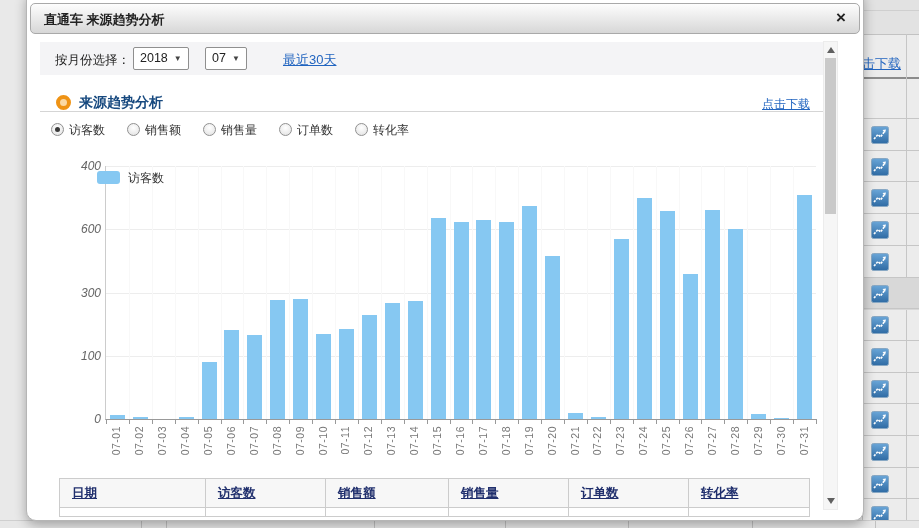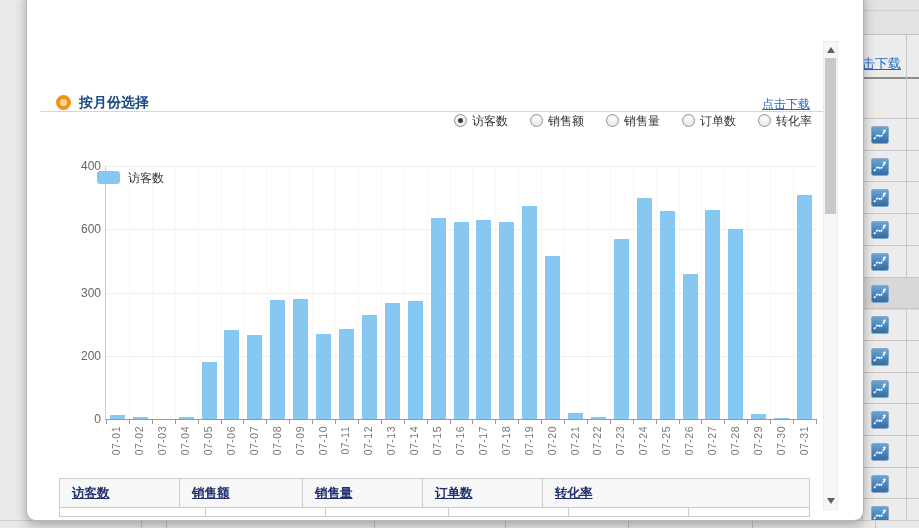--- a/index.html
+++ b/index.html
@@ -42,28 +42,28 @@
   .sel-year{left:93px;}
   .sel-month{left:165px;}
   .quick-link{position:absolute;left:243px;top:9px;font-size:13px;color:#2265c0;
     text-decoration:underline;cursor:pointer;}
   .dot{position:absolute;left:29px;top:104px;width:7px;height:7px;border:4px solid #ef9315;
     background:#fbd9a4;border-radius:50%;}
   .section-title{position:absolute;left:52px;top:103px;font-size:14px;font-weight:bold;color:#17497f;}
   .dl-link{position:absolute;right:53px;top:105px;font-size:12px;color:#2265c0;
     text-decoration:underline;cursor:pointer;}
   .divider{position:absolute;left:13px;right:40px;top:120px;border-top:1px solid #d5d5d5;}
-  .radio-row{position:absolute;left:13px;top:120px;width:783px;height:18px;text-align:right;}
+  .radio-row{position:absolute;left:13px;top:129px;width:783px;height:18px;text-align:left;}
   .metric{display:inline-block;margin:0 11px;font-size:12px;color:#333;cursor:pointer;}
   .rb{display:inline-block;width:11px;height:11px;border:1px solid #919191;border-radius:50%;
     background:radial-gradient(circle at 50% 35%,#fff,#e0e0e0);vertical-align:-2px;margin-right:5px;}
   .rb.on::after{content:"";display:block;width:5px;height:5px;margin:3px;border-radius:50%;background:#3a3a3a;}
   
   .ylabels{position:absolute;left:38px;top:175px;width:36px;height:253px;}
-  .ylabels span{position:absolute;right:0;font-size:12px;color:#666;text-align:right;}
+  .ylabels span{position:absolute;right:0;font-size:12px;color:#666;text-align:right;font-style:italic;}
   .chart{position:absolute;left:78px;top:175px;width:710px;height:253px;
     border-left:1px solid #ccc;border-bottom:1px solid #999;}
   .gridline{position:absolute;left:0;right:0;border-top:1px solid #ededed;}
   .vline{position:absolute;top:0;bottom:0;border-left:1px solid #f8f8f8;}
   .bar{position:absolute;bottom:0;width:15px;}
   .tick{position:absolute;top:100%;width:1px;height:5px;background:#999;}
   .xlabel{position:absolute;top:100%;margin-top:7px;writing-mode:vertical-rl;
     transform:rotate(180deg);font-size:10.5px;color:#777;letter-spacing:.5px;white-space:nowrap;}
   .legend{position:absolute;left:70px;top:177px;height:14px;}
   .legend .swatch{display:inline-block;width:23px;height:13px;border-radius:3px;vertical-align:-2px;}
@@ -204,32 +204,46 @@
     <i style="left: 141px;"></i>
     <i style="left: 166px;"></i>
     <i style="left: 374px;"></i>
     <i style="left: 505px;"></i>
     <i style="left: 628px;"></i>
     <i style="left: 752px;"></i>
     <i style="left: 875px;"></i>
   </div>
 
 <div class="modal">
-
+  <div class="titlebar">
+    <span class="title">直通车 来源趋势分析</span>
+    <span class="close">×</span>
+  </div>
+
+  <div class="filterbar">
+    <span class="flabel">按月份选择：</span>
+    <span class="select sel-year">
+      <span>2018</span><span class="caret">▼</span>
+    </span>
+    <span class="select sel-month">
+      <span>07</span><span class="caret">▼</span>
+    </span>
+    <a class="quick-link">最近30天</a>
+  </div>
 
   <span class="dot"></span>
-  <span class="section-title">按月份选择</span>
+  <span class="section-title">来源趋势分析</span>
   <a class="dl-link">点击下载</a>
   <div class="divider"></div>
 
   <div class="radio-row"><div class="metric" style="display: inline-block;"><span class="rb on"></span><span>访客数</span></div><div class="metric" style="display: inline-block;"><span class="rb"></span><span>销售额</span></div><div class="metric" style="display: inline-block;"><span class="rb"></span><span>销售量</span></div><div class="metric" style="display: inline-block;"><span class="rb"></span><span>订单数</span></div><div class="metric" style="display: inline-block;"><span class="rb"></span><span>转化率</span></div></div>
 
   <div class="ylabels">
       <span style="top: 246px;">0</span>
-      <span style="top: 182.75px;">200</span>
+      <span style="top: 182.75px;">100</span>
       <span style="top: 119.5px;">300</span>
       <span style="top: 56.25px;">600</span>
       <span style="top: -7px;">400</span>
     </div>
   <div class="chart">
       <div class="gridline" style="top: 189.75px;"></div>
       <div class="gridline" style="top: 126.5px;"></div>
       <div class="gridline" style="top: 63.25px;"></div>
       <div class="gridline" style="top: 0px;"></div>
       <div class="vline" style="left: 22.9032px;"></div>
@@ -355,20 +369,21 @@
       <div class="tick" style="left: 687.097px;"></div>
       <div class="xlabel" style="left: 691.548px;">07-31</div>
       <div class="tick" style="left: 710px;"></div>
     </div>
   <div class="legend">
     <span class="swatch" style="background: rgb(134, 200, 242);"></span><span class="ltext">访客数</span>
   </div>
 
   <div class="dtable">
     <div class="dt-head">
+        <div class="dt-cell" style="width: 146px;"><a>日期</a></div>
         <div class="dt-cell" style="width: 120px;"><a>访客数</a></div>
         <div class="dt-cell" style="width: 123px;"><a>销售额</a></div>
         <div class="dt-cell" style="width: 120px;"><a>销售量</a></div>
         <div class="dt-cell" style="width: 120px;"><a>订单数</a></div>
         <div class="dt-cell" style="width: 120px;"><a>转化率</a></div>
       </div>
     <div class="dt-row">
         <div class="dt-cell" style="width: 146px;"></div>
         <div class="dt-cell" style="width: 120px;"></div>
         <div class="dt-cell" style="width: 123px;"></div>

